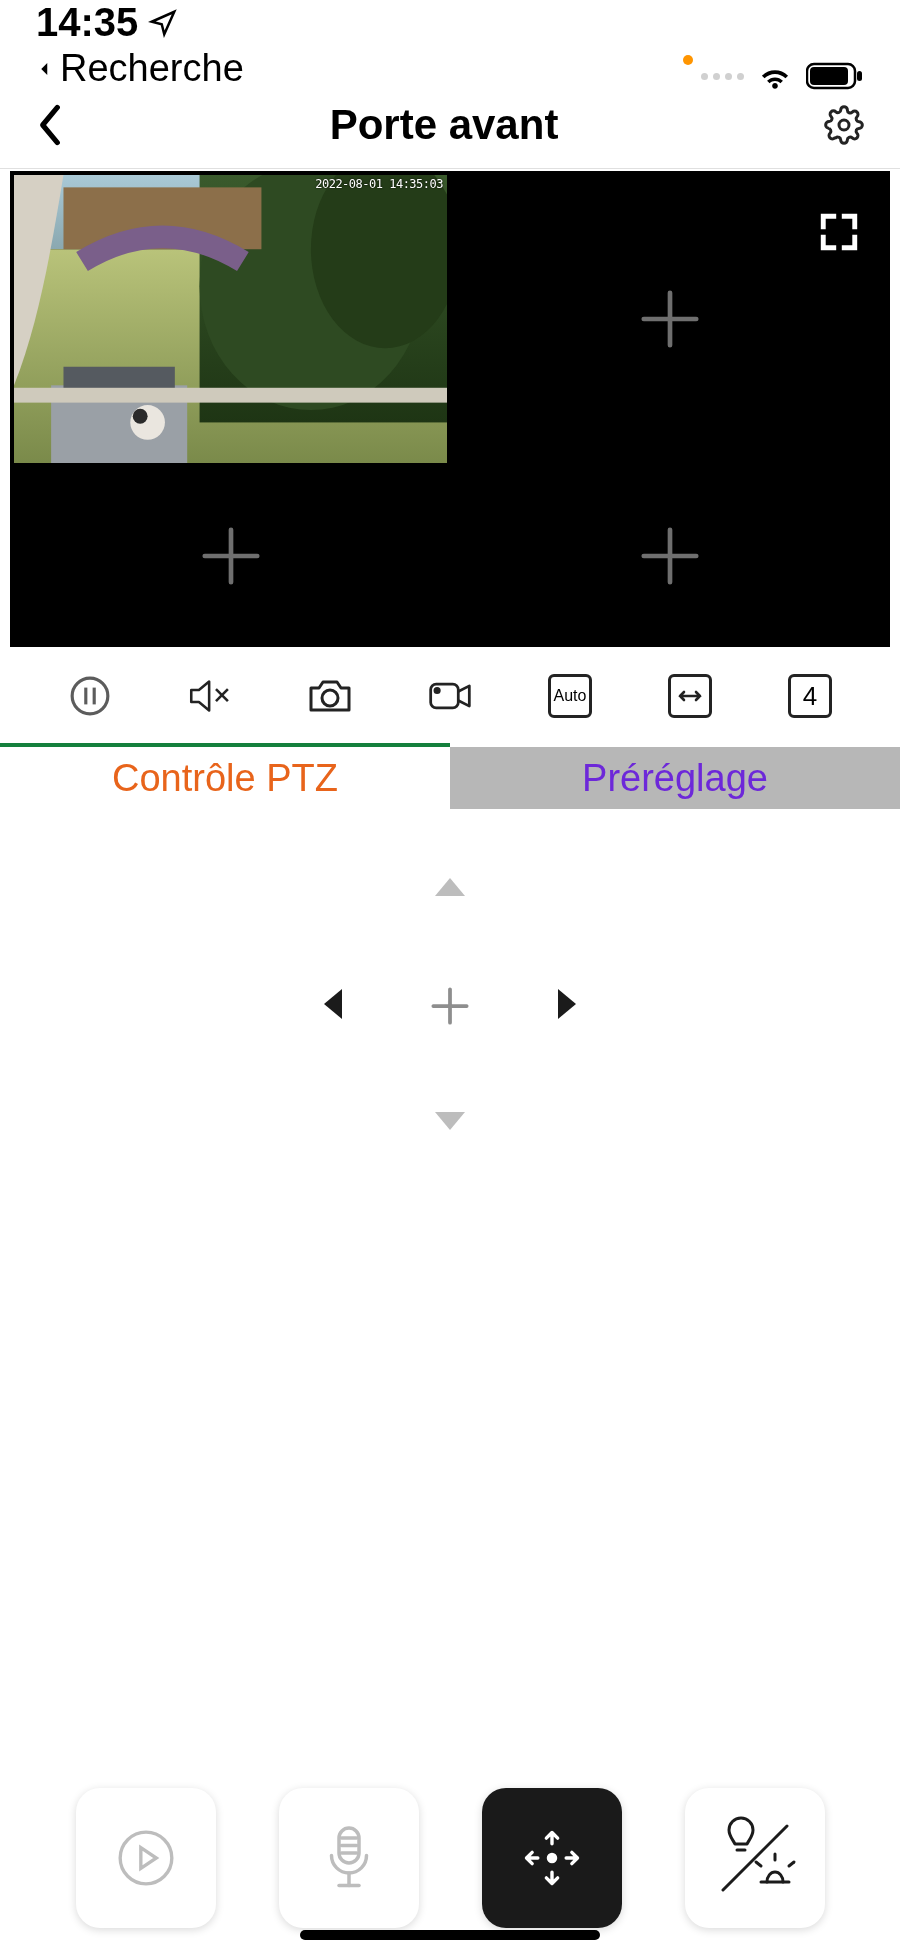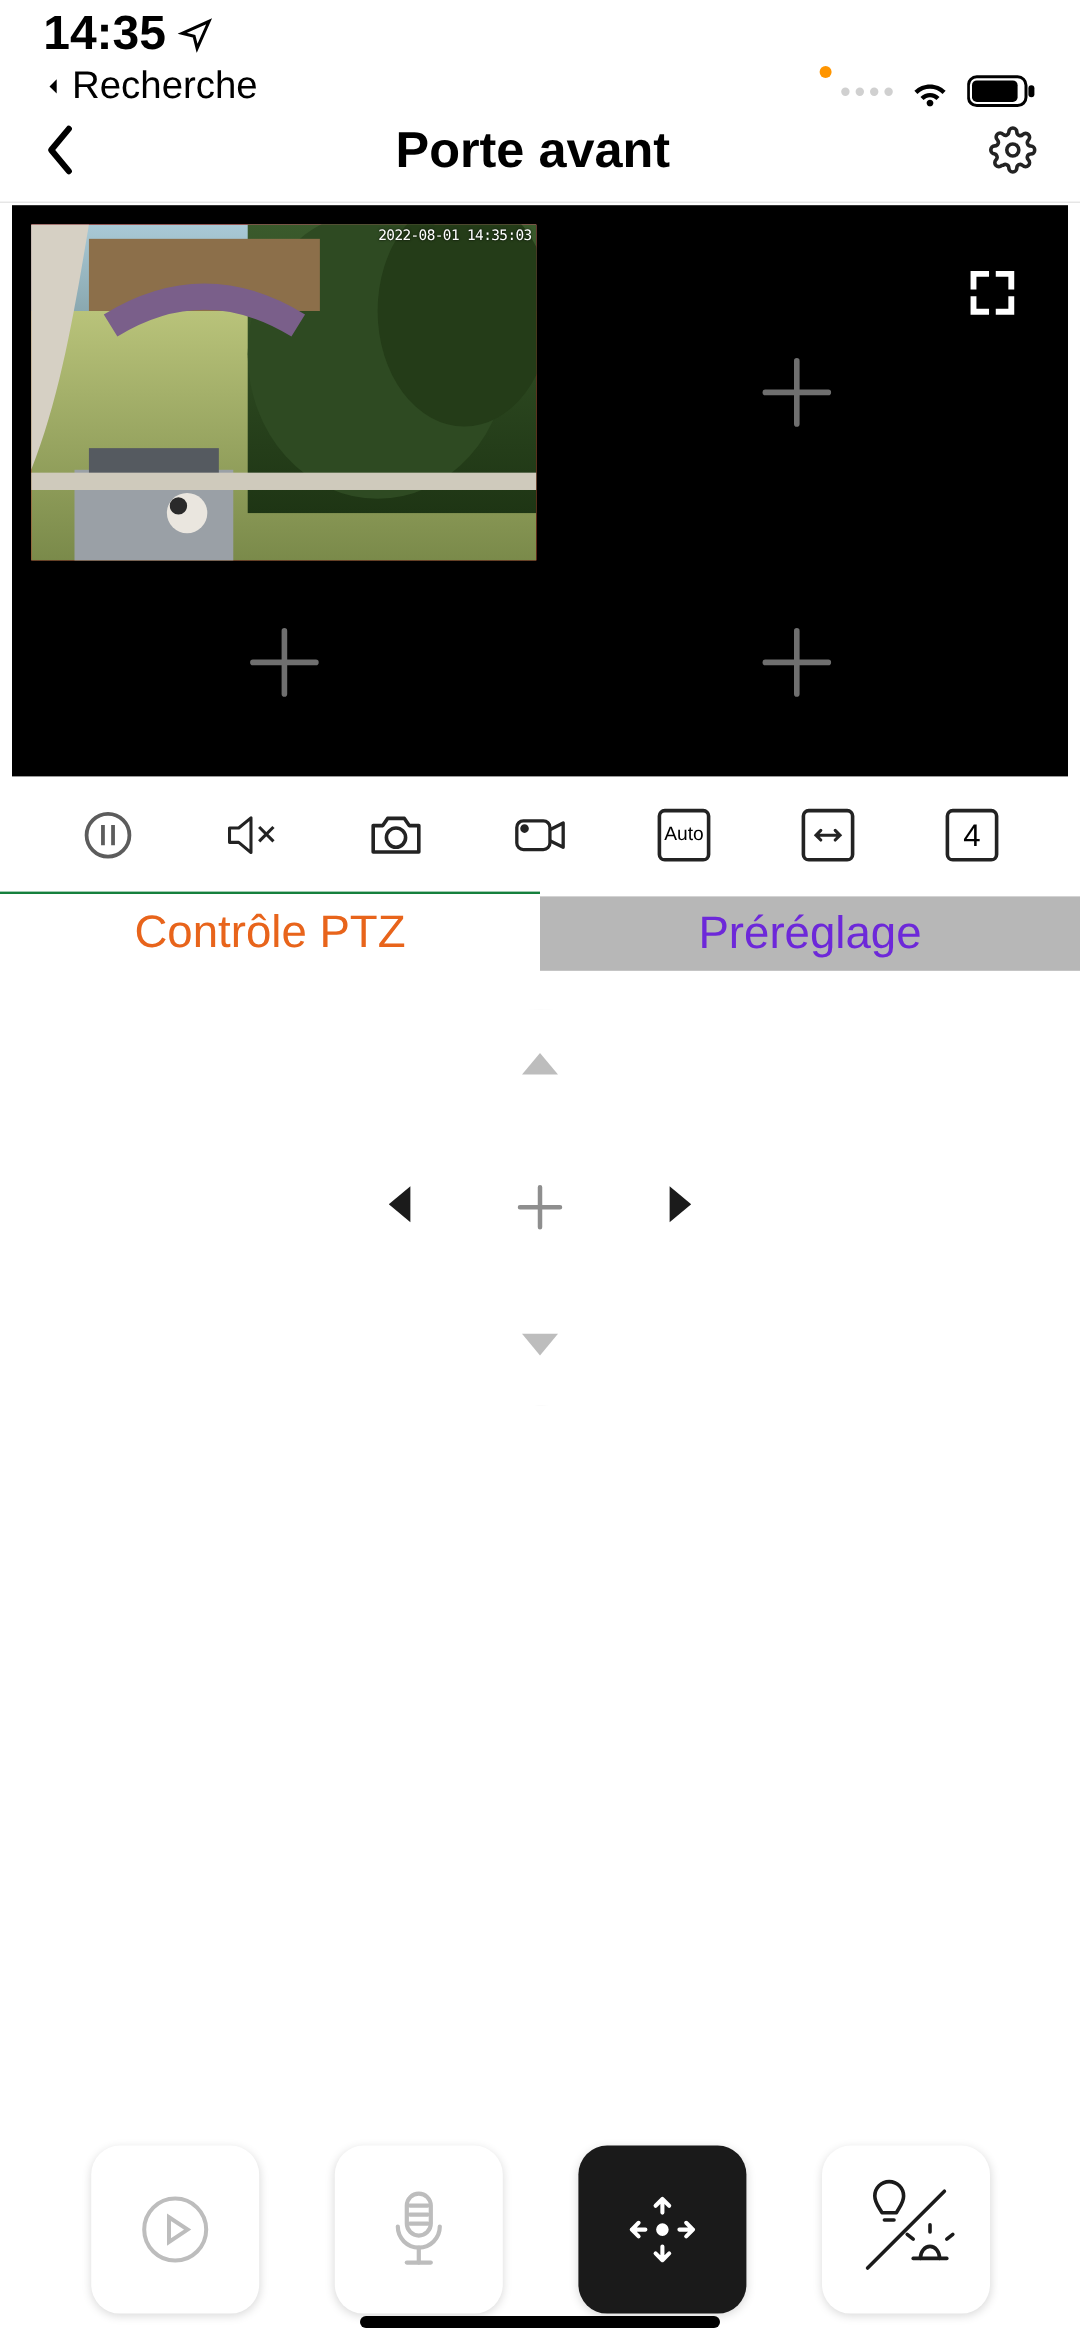--- a/index.html
+++ b/index.html
@@ -1,39 +1,39 @@
 <!DOCTYPE html>
 <html><head>
 <meta charset="utf-8">
 <style>
   * { margin: 0; padding: 0; box-sizing: border-box; }
   html, body { width: 900px; height: 1948px; background: #fff; font-family: -apple-system, "Helvetica Neue", Arial, sans-serif; color: #000; }
   .status-bar { height: 90px; display: flex; align-items: flex-end; justify-content: space-between; padding: 20px 36px 0 36px; }
   .status-left { display: flex; flex-direction: column; }
   .status-time-row { display: flex; align-items: center; gap: 10px; font-size: 40px; font-weight: 600; }
-  .status-back-row { display: flex; align-items: center; gap: 6px; font-size: 32px; margin-top: 2px; }
+  .status-back-row { display: flex; align-items: center; gap: 6px; font-size: 38px; margin-top: 2px; }
   .status-right { display: flex; align-items: center; gap: 14px; padding-top: 22px; }
   .orange-dot { width: 10px; height: 10px; background: #ff9500; border-radius: 50%; position: relative; top: -16px; left: 6px; }
   .sig-dots { display: flex; gap: 5px; }
   .sig-dots span { display:inline-block; width:7px; height:7px; border-radius:50%; background:#d0d0d0; }
   .title-bar { height: 78px; display: flex; align-items: center; justify-content: space-between; padding: 0 36px 8px 36px; }
   .title-bar .title { font-size: 42px; font-weight: 700; text-align:center; flex:1; }
   .hr { height: 1px; background: #e0e0e0; width: 100%; }
-  .grid { display: grid; grid-template-columns: 1fr 1fr; grid-template-rows: 1fr 1fr; gap: 6px; background:#000; padding: 16px; height: 476px; margin: 2px 10px 0 10px; }
+  .grid { display: grid; grid-template-columns: 1fr 1fr; grid-template-rows: 1fr 1fr; gap: 6px; background:#000; padding: 4px; height: 476px; margin: 2px 10px 0 10px; }
   .cell { background: #000; position: relative; display:flex; align-items:center; justify-content:center; }
   .cell.active { outline: 2px solid #e23b2c; outline-offset: -2px; }
   .cam-scene { width:100%; height:100%; position:relative; overflow:hidden; }
   .fullscreen-icon { position:absolute; top: 36px; right: 26px; }
   .plus-large { color:#6f6f6f; }
   .toolbar { display:flex; align-items:center; justify-content:space-around; padding: 26px 30px 24px 30px; }
   .toolbar .tb { width: 46px; height:46px; display:flex; align-items:center; justify-content:center; }
   .sq-btn { border:3px solid #232323; border-radius:6px; width:44px; height:44px; font-size:22px; display:flex; align-items:center; justify-content:center; font-weight:500; }
   .tabs { display:flex; height: 66px; border-top: 4px solid transparent; }
   .tab { flex:1; display:flex; align-items:center; justify-content:center; font-size:38px; }
-  .tab.active { color:#e8641b; border-top: 2px solid #15803d; margin-top:-4px; background:#fff; }
+  .tab.active { color:#e8641b; border-top: 4px solid #15803d; margin-top:-4px; background:#fff; }
   .tab.inactive { background:#b7b7b7; color:#6d28d9; }
   .ptz-area { display:flex; align-items:flex-start; justify-content:center; padding-top: 32px; height:auto; }
   .ptz-wheel { position:relative; width: 330px; height:330px; }
   .ptz-ring { position:absolute; inset:0; border-radius:50%; background:#eaeaea; }
   .ptz-center { position:absolute; width:164px; height:164px; top:83px; left:83px; border-radius:50%; background:#fff; display:flex; align-items:center; justify-content:center; }
   .ptz-gap { position:absolute; background:#fff; }
   .ptz-arrow { position:absolute; transform:translate(-50%,-50%); }
   .bottom-bar { position:absolute; bottom: 20px; left:0; right:0; display:flex; justify-content:space-around; padding: 0 44px; align-items:center; }
   .bb-btn { width:140px; height:140px; border-radius:24px; background:#fff; box-shadow: 0 2px 8px rgba(0,0,0,0.15); display:flex; align-items:center; justify-content:center; }
   .bb-btn.dark { background:#1a1a1a; }

